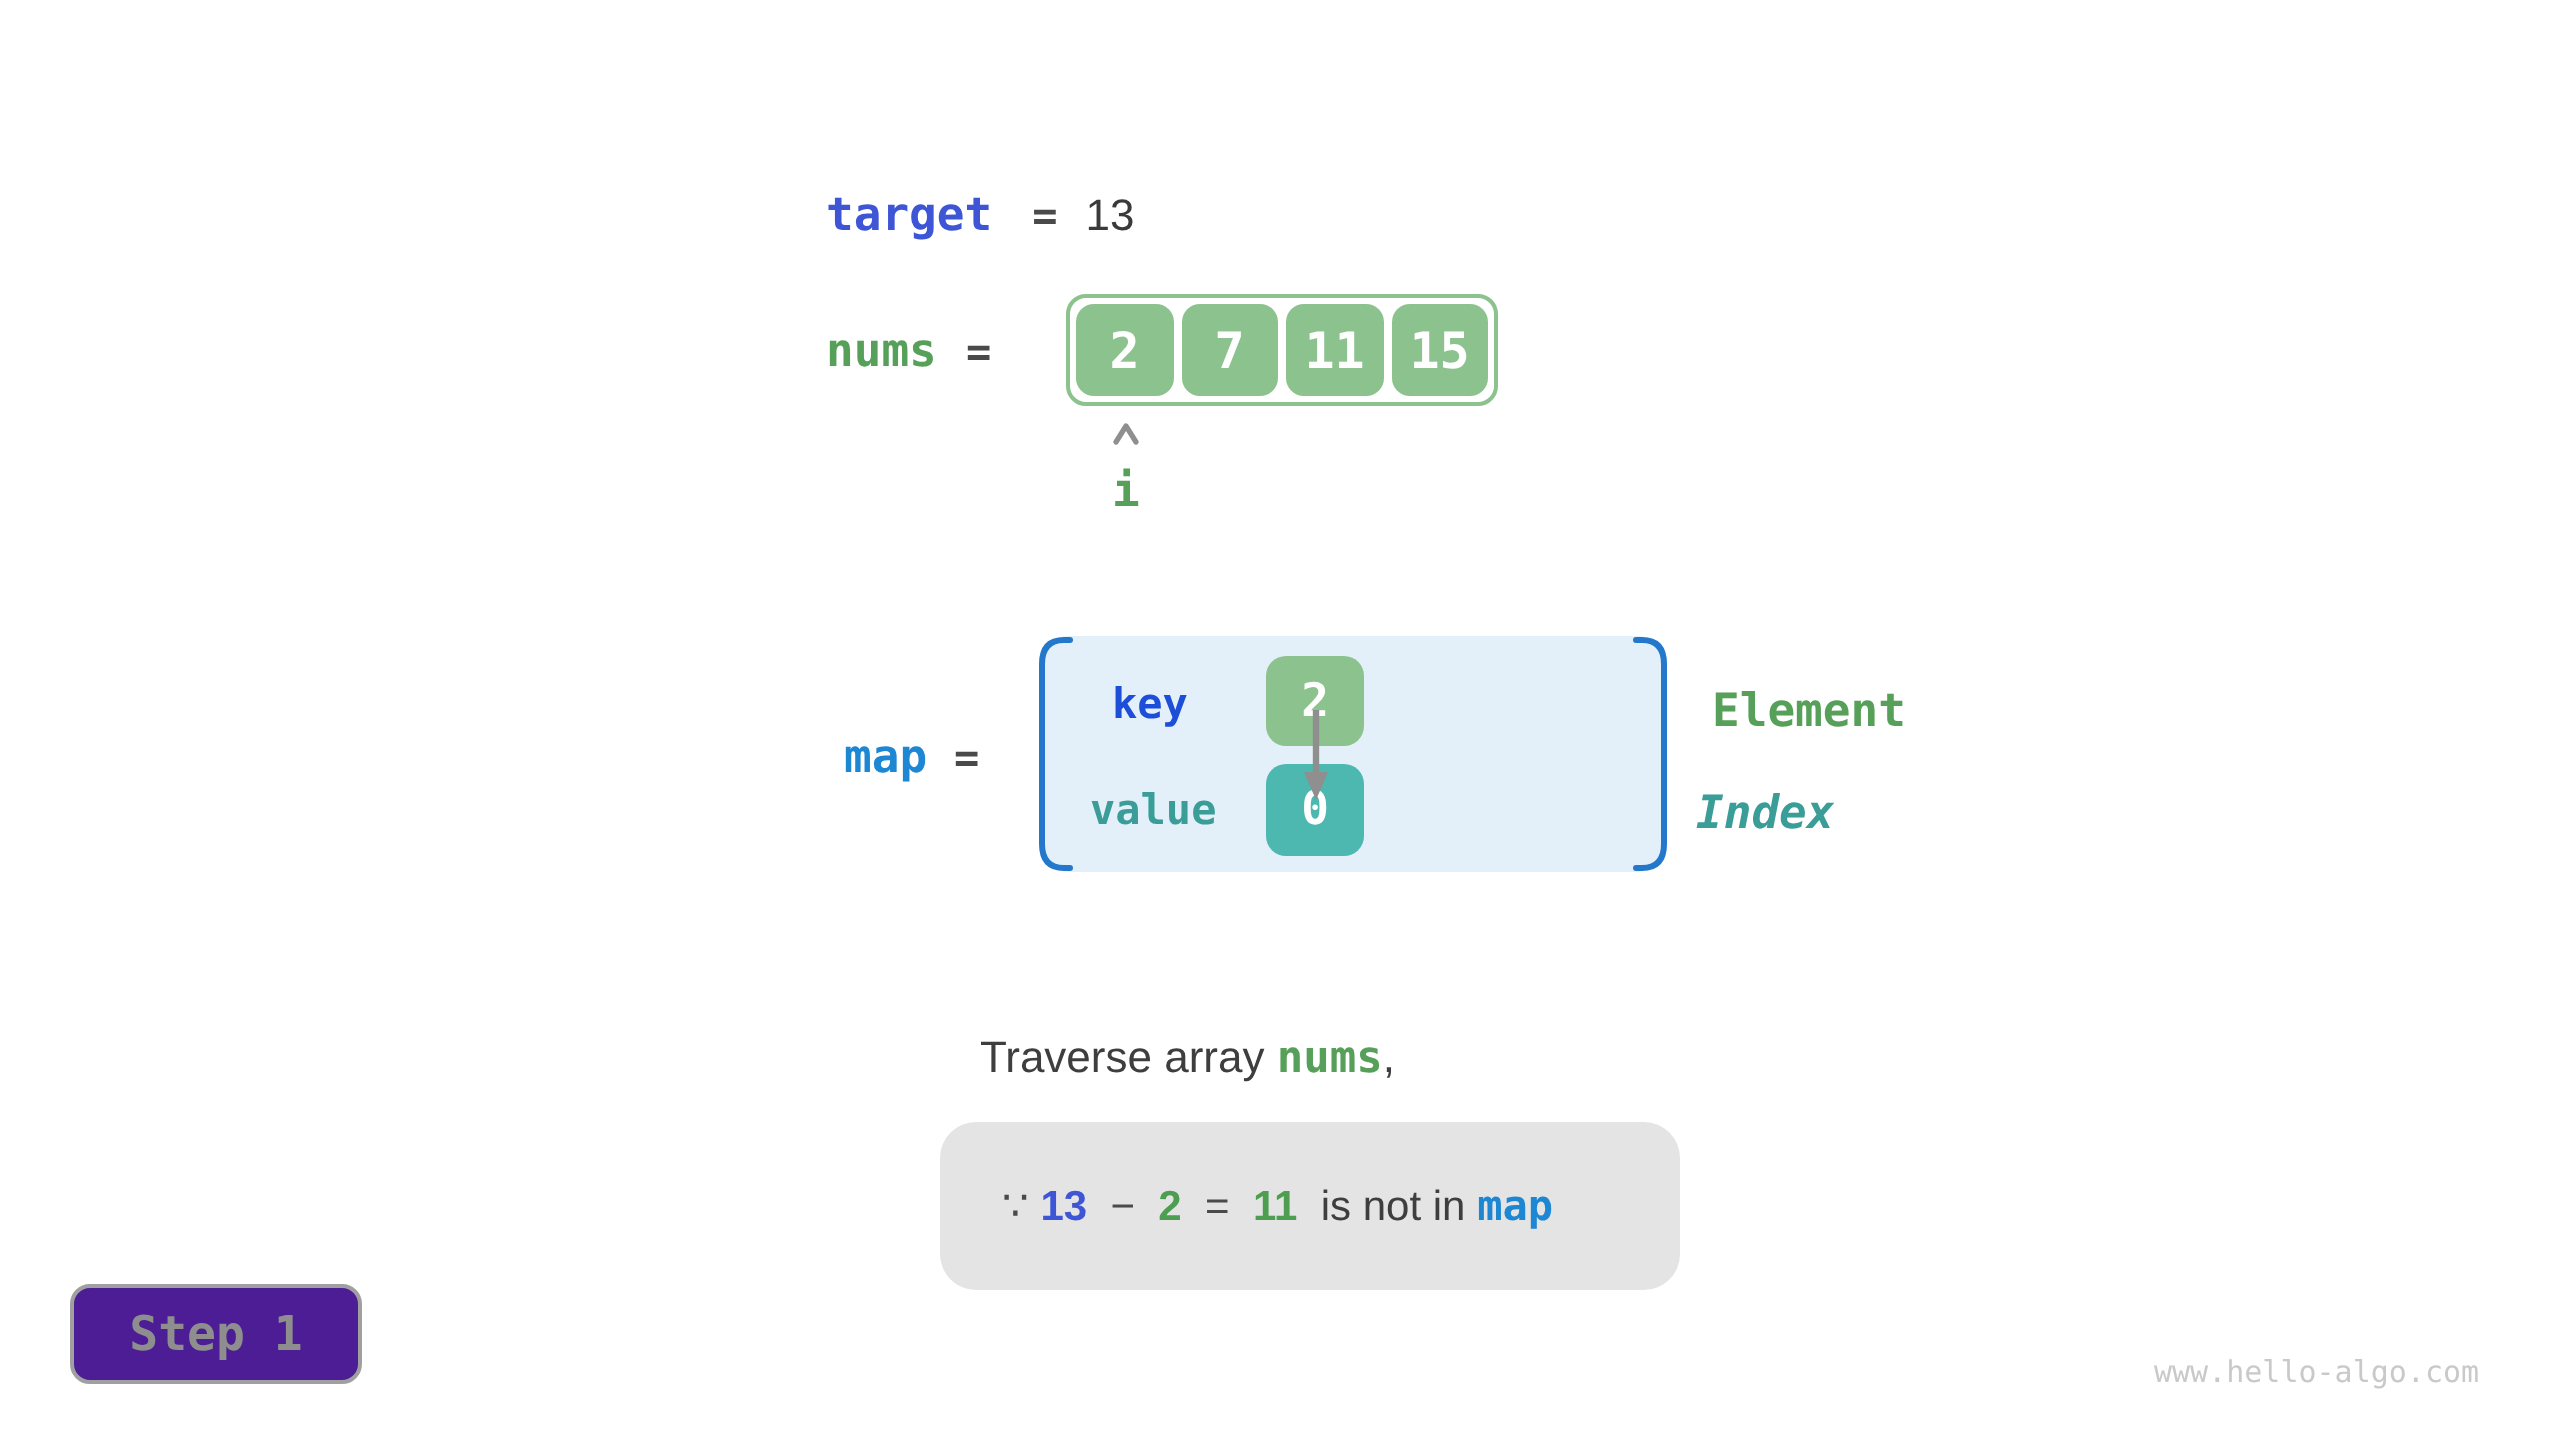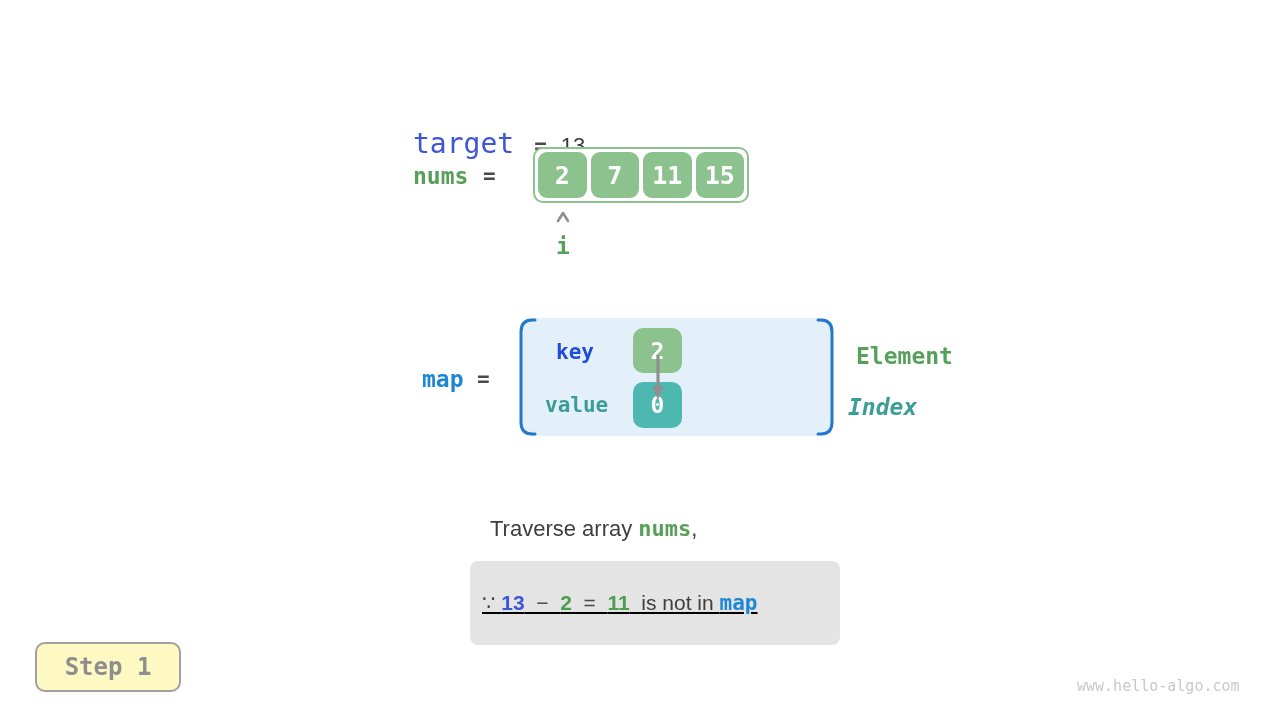--- a/index.html
+++ b/index.html
@@ -10,21 +10,21 @@
     background: #ffffff;
     overflow: hidden;
     font-family: "Liberation Sans", sans-serif;
   }
   .abs { position: absolute; }
   .mono { font-family: "DejaVu Sans Mono", "Liberation Mono", monospace; }
   .sans { font-family: "Liberation Sans", sans-serif; }
 
   
   .target-row { left: 413px; top: 95px; display: flex; align-items: baseline; }
-  .kw-royal { color: #3e55d6; font-size: 28px; font-weight: 400; margin-top: 32px; }
+  .kw-royal { color: #3e55d6; font-size: 23px; font-weight: 700; }
   .kw-green { color: #57a05a; font-size: 23px; font-weight: 700; }
   .kw-azure { color: #1d87d3; font-size: 23px; font-weight: 700; }
   .eq { color: #4a4a4a; font-size: 21px; font-weight: 600; margin-left: 20px; }
   .plainval { color: #3a3a3a; font-size: 22px; margin-left: 14px; }
 
   
   .nums-label { left: 413px; top: 163px; }
   .nums-eq { left: 483px; top: 164px; color: #4a4a4a; font-size: 21px; font-weight: 600; }
   .array-box {
     left: 533px; top: 147px; width: 216px; height: 56px;
@@ -61,37 +61,37 @@
   .key-cell { left: 633px; top: 328px; height: 45px; background: #8cc28e; }
   .value-cell { left: 633px; top: 382px; height: 46px; background: #4cb8af; }
   .kv-arrow { left: 650px; top: 353px; }
   .element-label { left: 856px; top: 343px; color: #57a05a; font-size: 23px; font-weight: 700; }
   .index-label { left: 848px; top: 394px; color: #3b9d98; font-size: 23px; font-weight: 700; font-style: italic; }
 
   
   .caption { left: 490px; top: 516px; font-size: 22px; white-space: pre; }
   .note-box {
     left: 470px; top: 561px; width: 370px; height: 84px;
-    background: #e4e4e4; border-radius: 8px; box-sizing: border-box;
+    background: #e4e4e4; border-radius: 18px; box-sizing: border-box;
     display: flex; flex-direction: column; justify-content: center;
-    gap: 6px; padding-left: 12px; text-decoration: underline;
+    gap: 6px; padding-left: 31px;
   }
   .note-line { font-size: 21px; white-space: pre; line-height: 30px; }
 
   .seg-dark  { color: #3e3e3e; }
   .seg-op    { color: #4a4a4a; }
   .seg-bluebold  { color: #3e55d6; font-weight: 700; }
   .seg-greenbold { color: #4d9e50; font-weight: 700; }
   .seg-monoblue  { color: #1d87d3; font-weight: 700; font-family: "DejaVu Sans Mono", monospace; }
   .seg-monogreen { color: #57a05a; font-weight: 700; font-family: "DejaVu Sans Mono", monospace; }
 
   
   .step-button {
     left: 35px; top: 642px; width: 146px; height: 50px;
-    border: 2px solid #a0a0a0; border-radius: 10px; background: #fef9c3;
+    border: 2px solid #a0a0a0; border-radius: 10px; background: #4c1d95;
     box-sizing: border-box; display: flex; align-items: center; justify-content: center;
     color: #8e8e8e; font-family: "DejaVu Sans Mono", monospace;
     font-weight: 700; font-size: 24px;
   }
   .watermark {
     left: 1077px; top: 677px; color: #c9c9c9;
     font-family: "DejaVu Sans Mono", monospace; font-size: 15px;
   }
 </style>
 </head>

